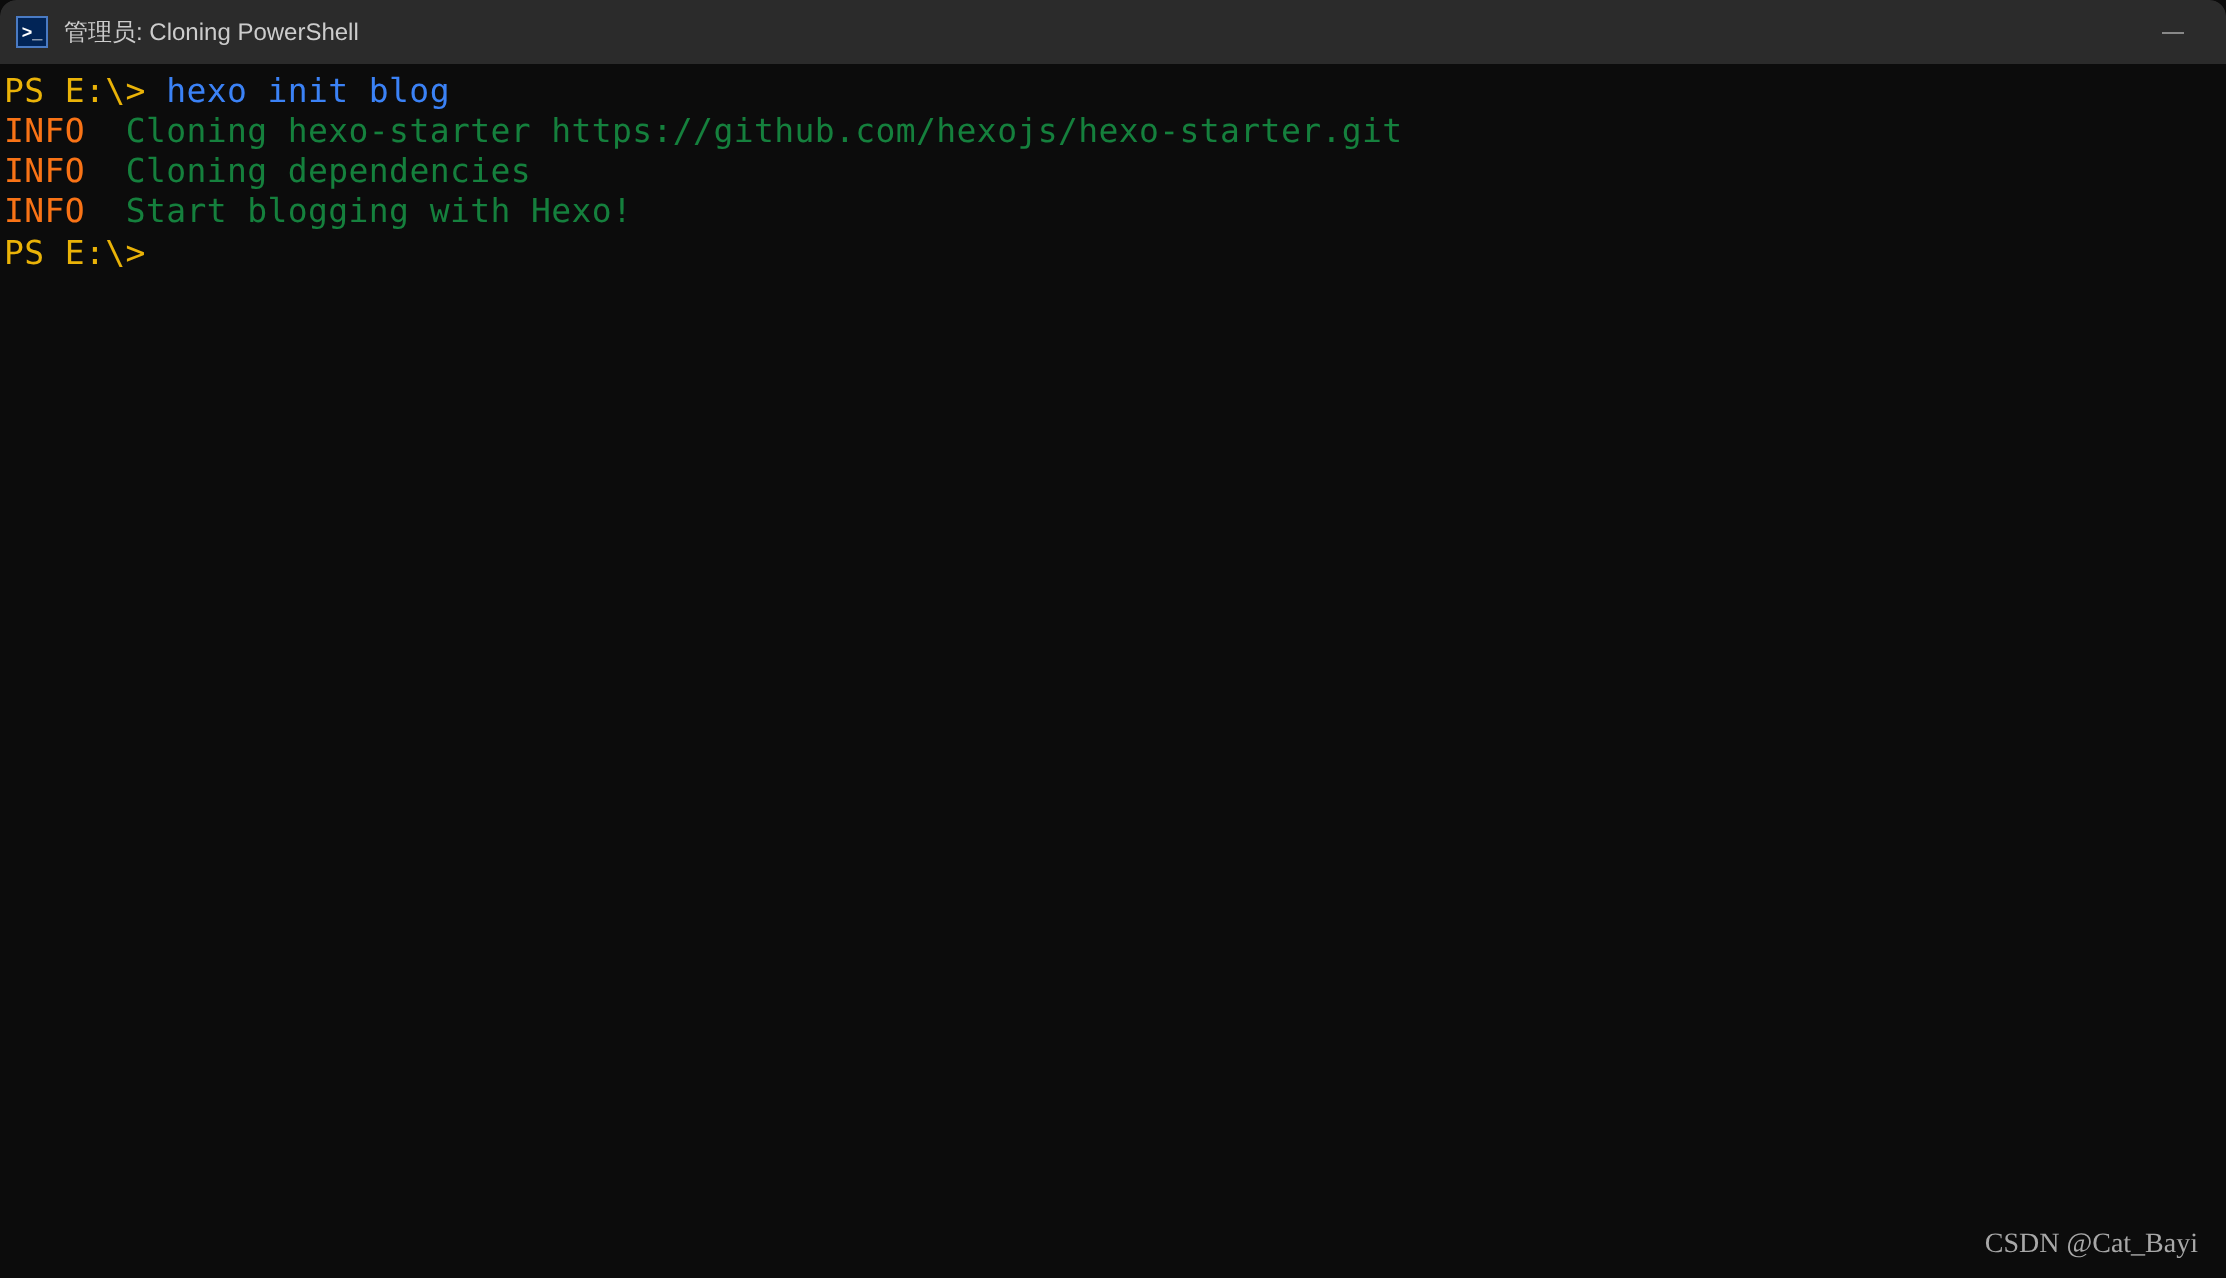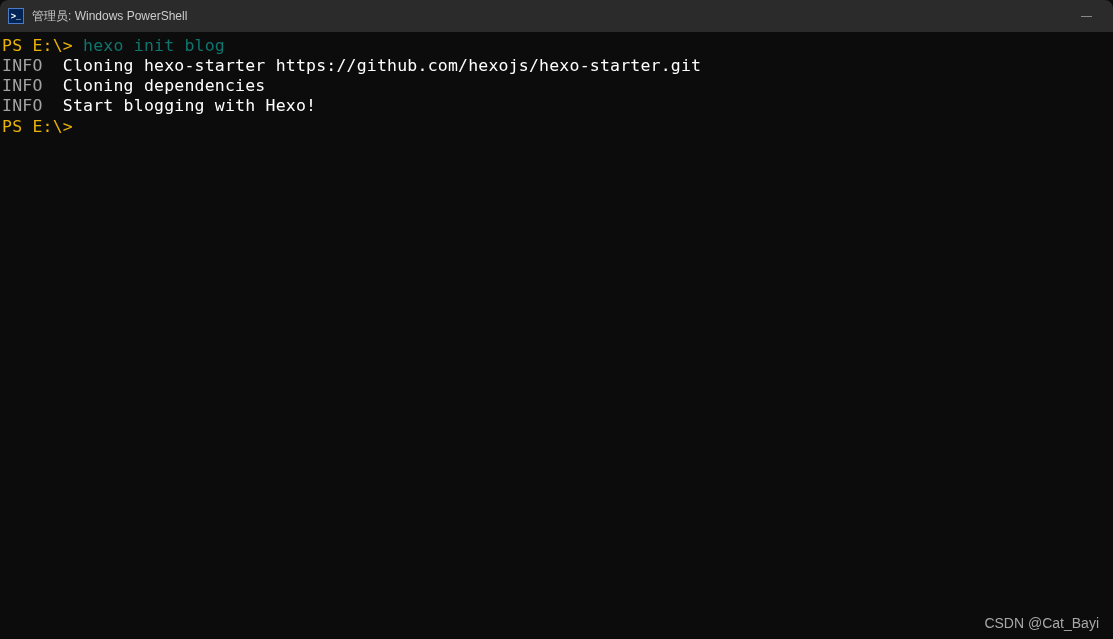--- a/index.html
+++ b/index.html
@@ -68,47 +68,47 @@
       line-height: 1.22;
       color: #cccccc;
       white-space: pre;
       font-family: "NSimSun", "SimSun", "Consolas", monospace;
       letter-spacing: 0.2px;
     }
     .prompt {
       color: #eab308;
     }
     .cmd {
-      color: #0f766e;
+      color: #3b82f6;
     }
     .info-tag {
-      color: #a3a3a3;
+      color: #f97316;
     }
     .info-text {
-      color: #ffffff;
+      color: #15803d;
     }
     .watermark {
       position: absolute;
       bottom: 8px;
       right: 14px;
       color: #a8a8a8;
       font-size: 14px;
-      font-family: Liberation Sans, sans-serif;
+      font-family: Liberation Serif, serif;
       margin-left: 36px;
     }
   </style>
 </head>
 <body>
 
 <div class="titlebar">
   <div class="titlebar-left">
     <div class="ps-icon">
       <span>&gt;_</span>
     </div>
-    <span>管理员: Windows PowerShell</span>
+    <span>管理员: Cloning PowerShell</span>
   </div>
   <div class="titlebar-controls">
     <div class="window-control">
       <svg width="11" height="11" viewBox="0 0 11 11">
           <line x1="0" y1="5.5" x2="11" y2="5.5" stroke="#888" stroke-width="1"></line>
         </svg>
     </div>
   </div>
 </div>
 

